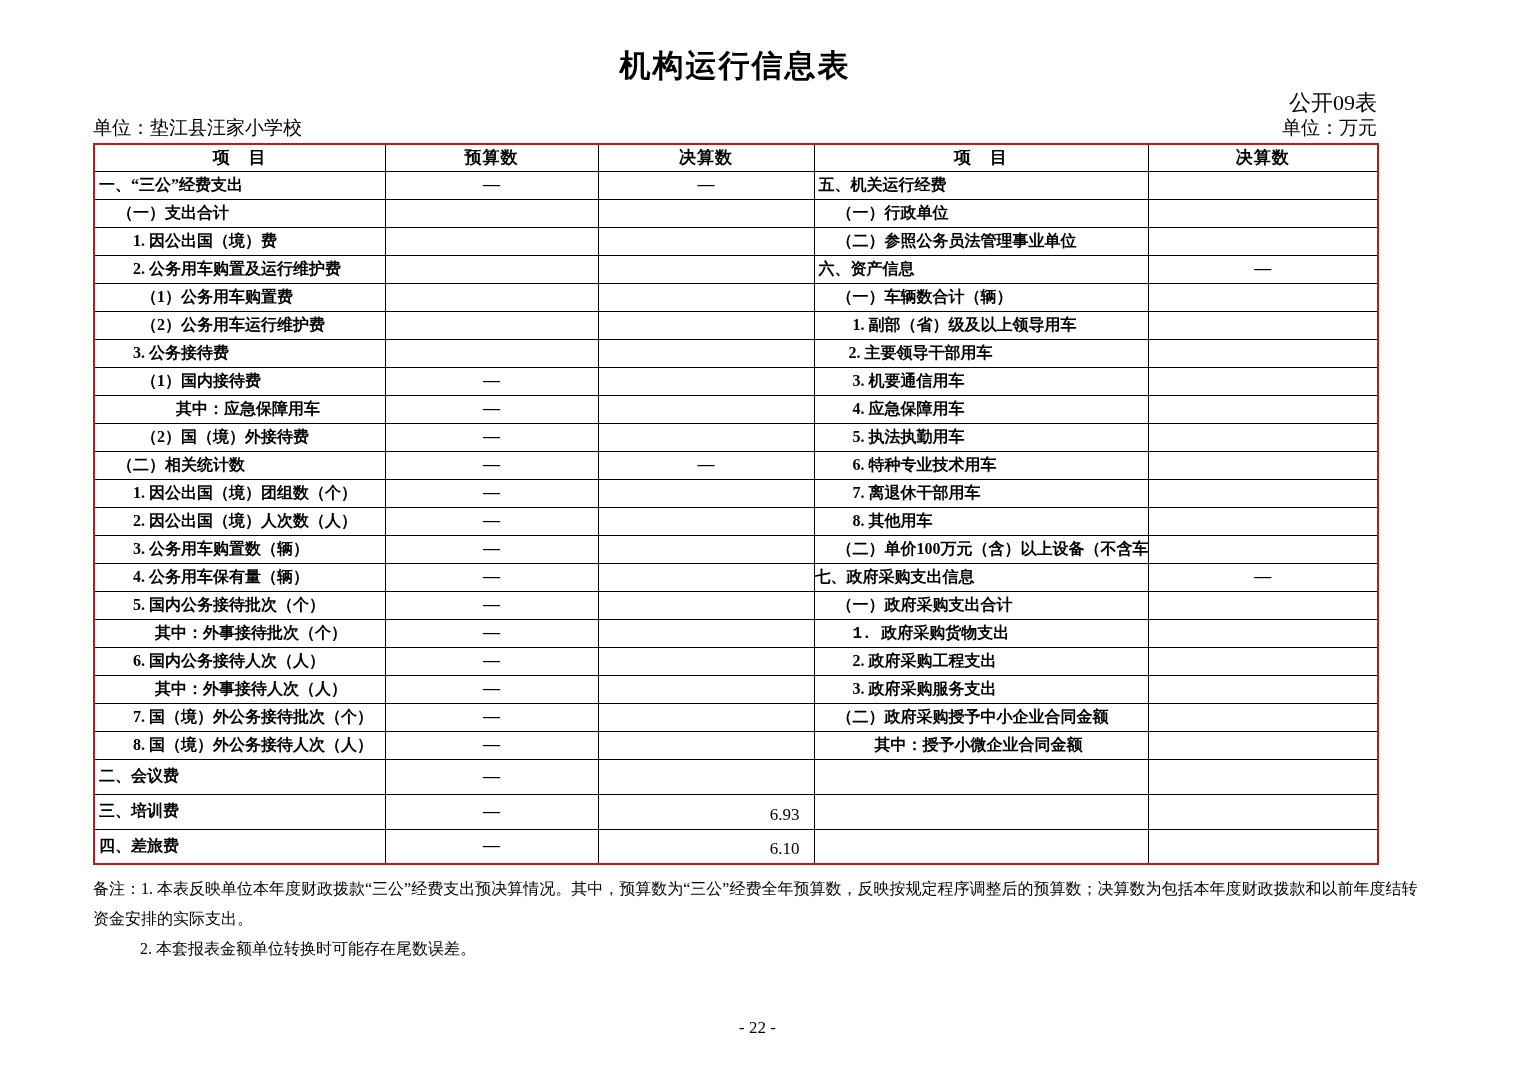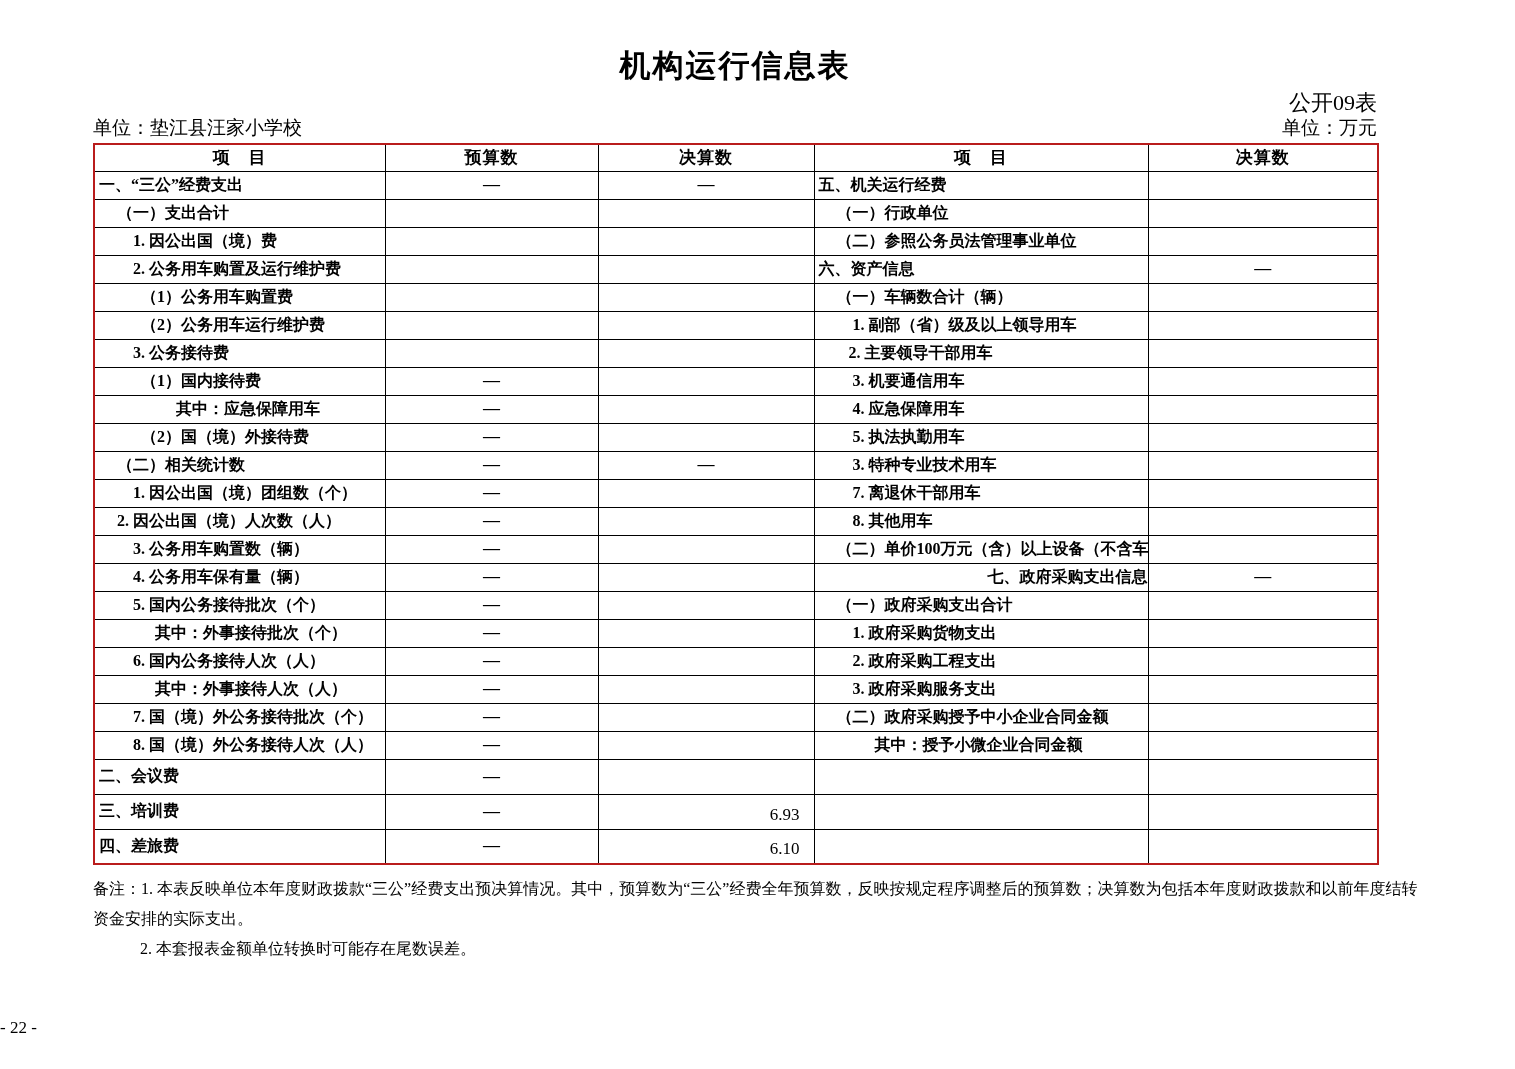--- a/index.html
+++ b/index.html
@@ -40,21 +40,21 @@
     font-family: "Liberation Serif", "DejaVu Serif", serif;
   }
   tr.tall td { height: 35px; }
   .notes {
     font-size: 16px; margin-top: 9px; line-height: 30px;
     white-space: nowrap; width: 1380px;
   }
   .note-indent { padding-left: 47px; }
   .page-number {
     position: absolute; top: 1018px; left: 0; width: 1515px;
-    font-size: 17px;
+    text-align: center; font-size: 17px;
   }
 </style>
 </head>
 <body>
 
 <div class="content">
   <div class="title">机构运行信息表</div>
   <div class="meta-right">公开09表</div>
   <div class="meta-row">
     <span>单位：垫江县汪家小学校</span>
@@ -146,63 +146,63 @@
           <td class="lbl" style="padding-left: 46px;">（2）国（境）外接待费</td>
           <td class="val">—</td>
           <td class="val"></td>
           <td class="lbl" style="padding-left: 38px;">5. 执法执勤用车</td>
           <td class="val"></td>
         </tr>
         <tr>
           <td class="lbl" style="padding-left: 22px;">（二）相关统计数</td>
           <td class="val">—</td>
           <td class="val">—</td>
-          <td class="lbl" style="padding-left: 38px;">3. 特种专业技术用车</td>
+          <td class="lbl" style="padding-left: 38px;">6. 特种专业技术用车</td>
           <td class="val"></td>
         </tr>
         <tr>
           <td class="lbl" style="padding-left: 38px;">1. 因公出国（境）团组数（个）</td>
           <td class="val">—</td>
           <td class="val"></td>
           <td class="lbl" style="padding-left: 38px;">7. 离退休干部用车</td>
           <td class="val"></td>
         </tr>
         <tr>
-          <td class="lbl" style="padding-left: 22px;">2. 因公出国（境）人次数（人）</td>
+          <td class="lbl" style="padding-left: 38px;">2. 因公出国（境）人次数（人）</td>
           <td class="val">—</td>
           <td class="val"></td>
           <td class="lbl" style="padding-left: 38px;">8. 其他用车</td>
           <td class="val"></td>
         </tr>
         <tr>
           <td class="lbl" style="padding-left: 38px; margin-top: 8px;">3. 公务用车购置数（辆）</td>
           <td class="val">—</td>
           <td class="val"></td>
           <td class="lbl" style="padding-left: 22px;">（二）单价100万元（含）以上设备（不含车辆）</td>
           <td class="val"></td>
         </tr>
         <tr>
           <td class="lbl" style="padding-left: 38px;">4. 公务用车保有量（辆）</td>
           <td class="val">—</td>
           <td class="val"></td>
-          <td class="lbl" style=" text-align: right;">七、政府采购支出信息</td>
+          <td class="lbl" style="">七、政府采购支出信息</td>
           <td class="val">—</td>
         </tr>
         <tr>
           <td class="lbl" style="padding-left: 38px;">5. 国内公务接待批次（个）</td>
           <td class="val">—</td>
           <td class="val"></td>
           <td class="lbl" style="padding-left: 22px;">（一）政府采购支出合计</td>
           <td class="val"></td>
         </tr>
         <tr>
           <td class="lbl" style="padding-left: 60px;">其中：外事接待批次（个）</td>
           <td class="val">—</td>
           <td class="val"></td>
-          <td class="lbl" style="padding-left: 38px;">1. 政府采购货物支出</td>
+          <td class="lbl" style="padding-left: 38px; font-family: Liberation Mono, monospace;">1. 政府采购货物支出</td>
           <td class="val"></td>
         </tr>
         <tr>
           <td class="lbl" style="padding-left: 38px;">6. 国内公务接待人次（人）</td>
           <td class="val">—</td>
           <td class="val"></td>
           <td class="lbl" style="padding-left: 38px;">2. 政府采购工程支出</td>
           <td class="val"></td>
         </tr>
         <tr>

